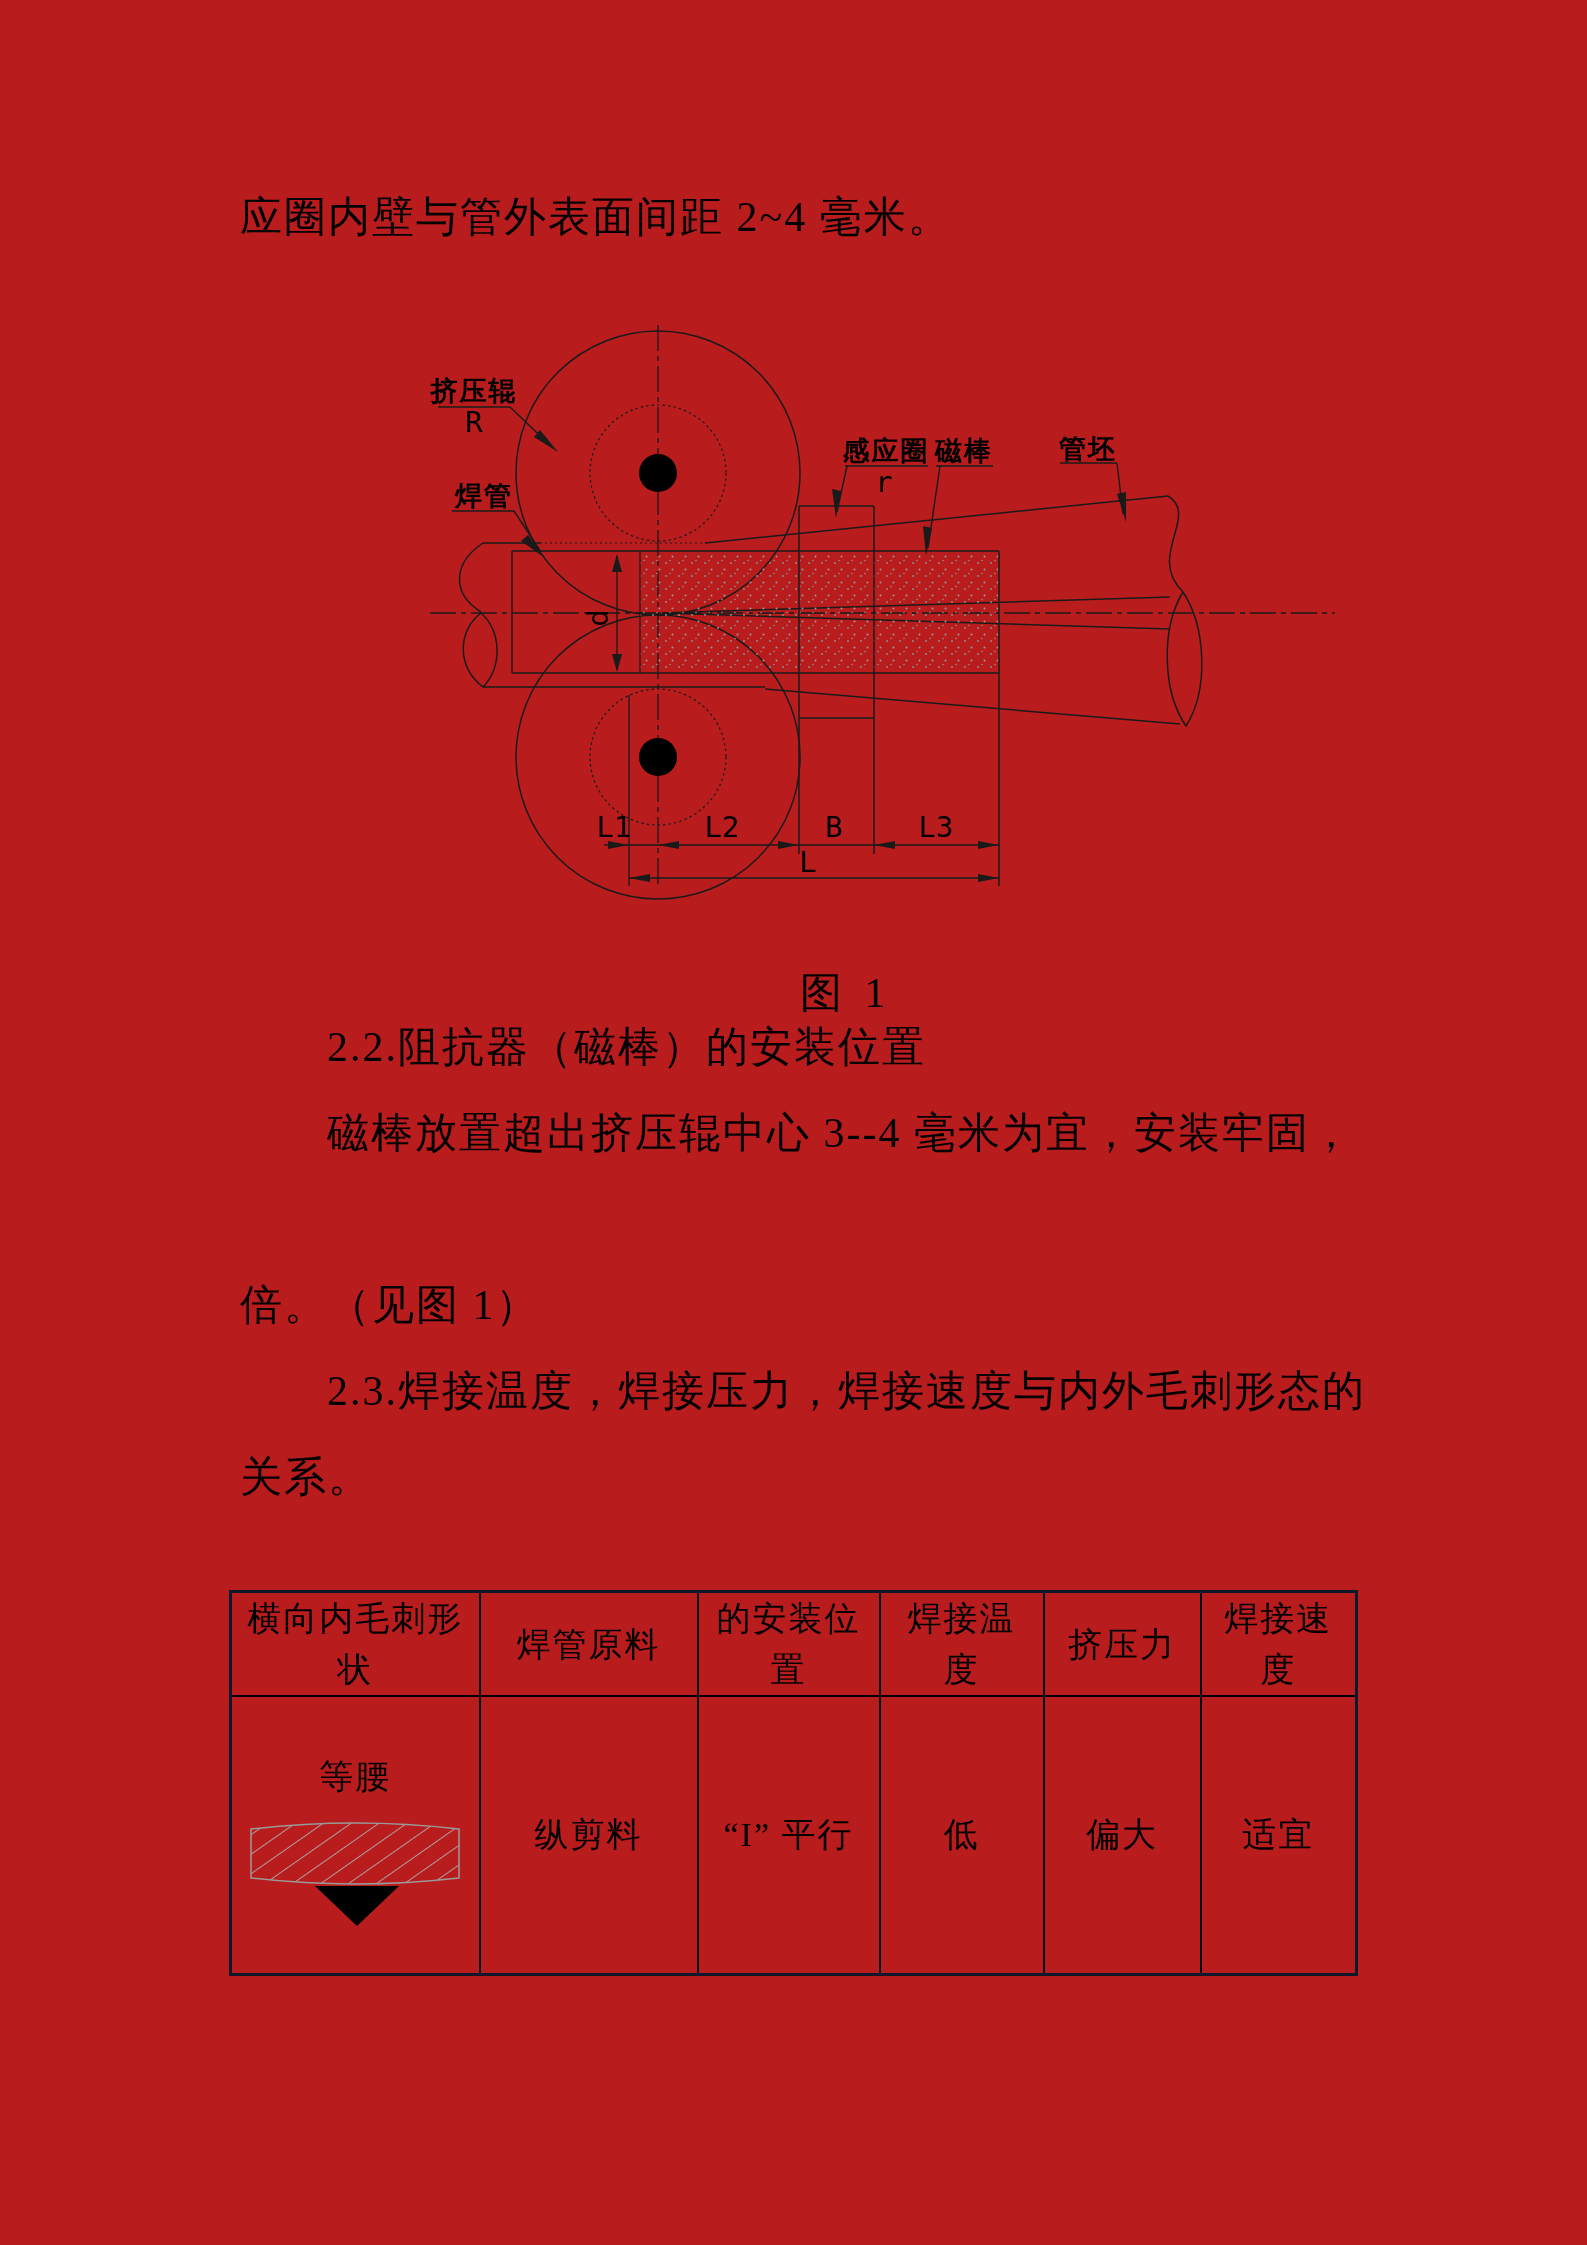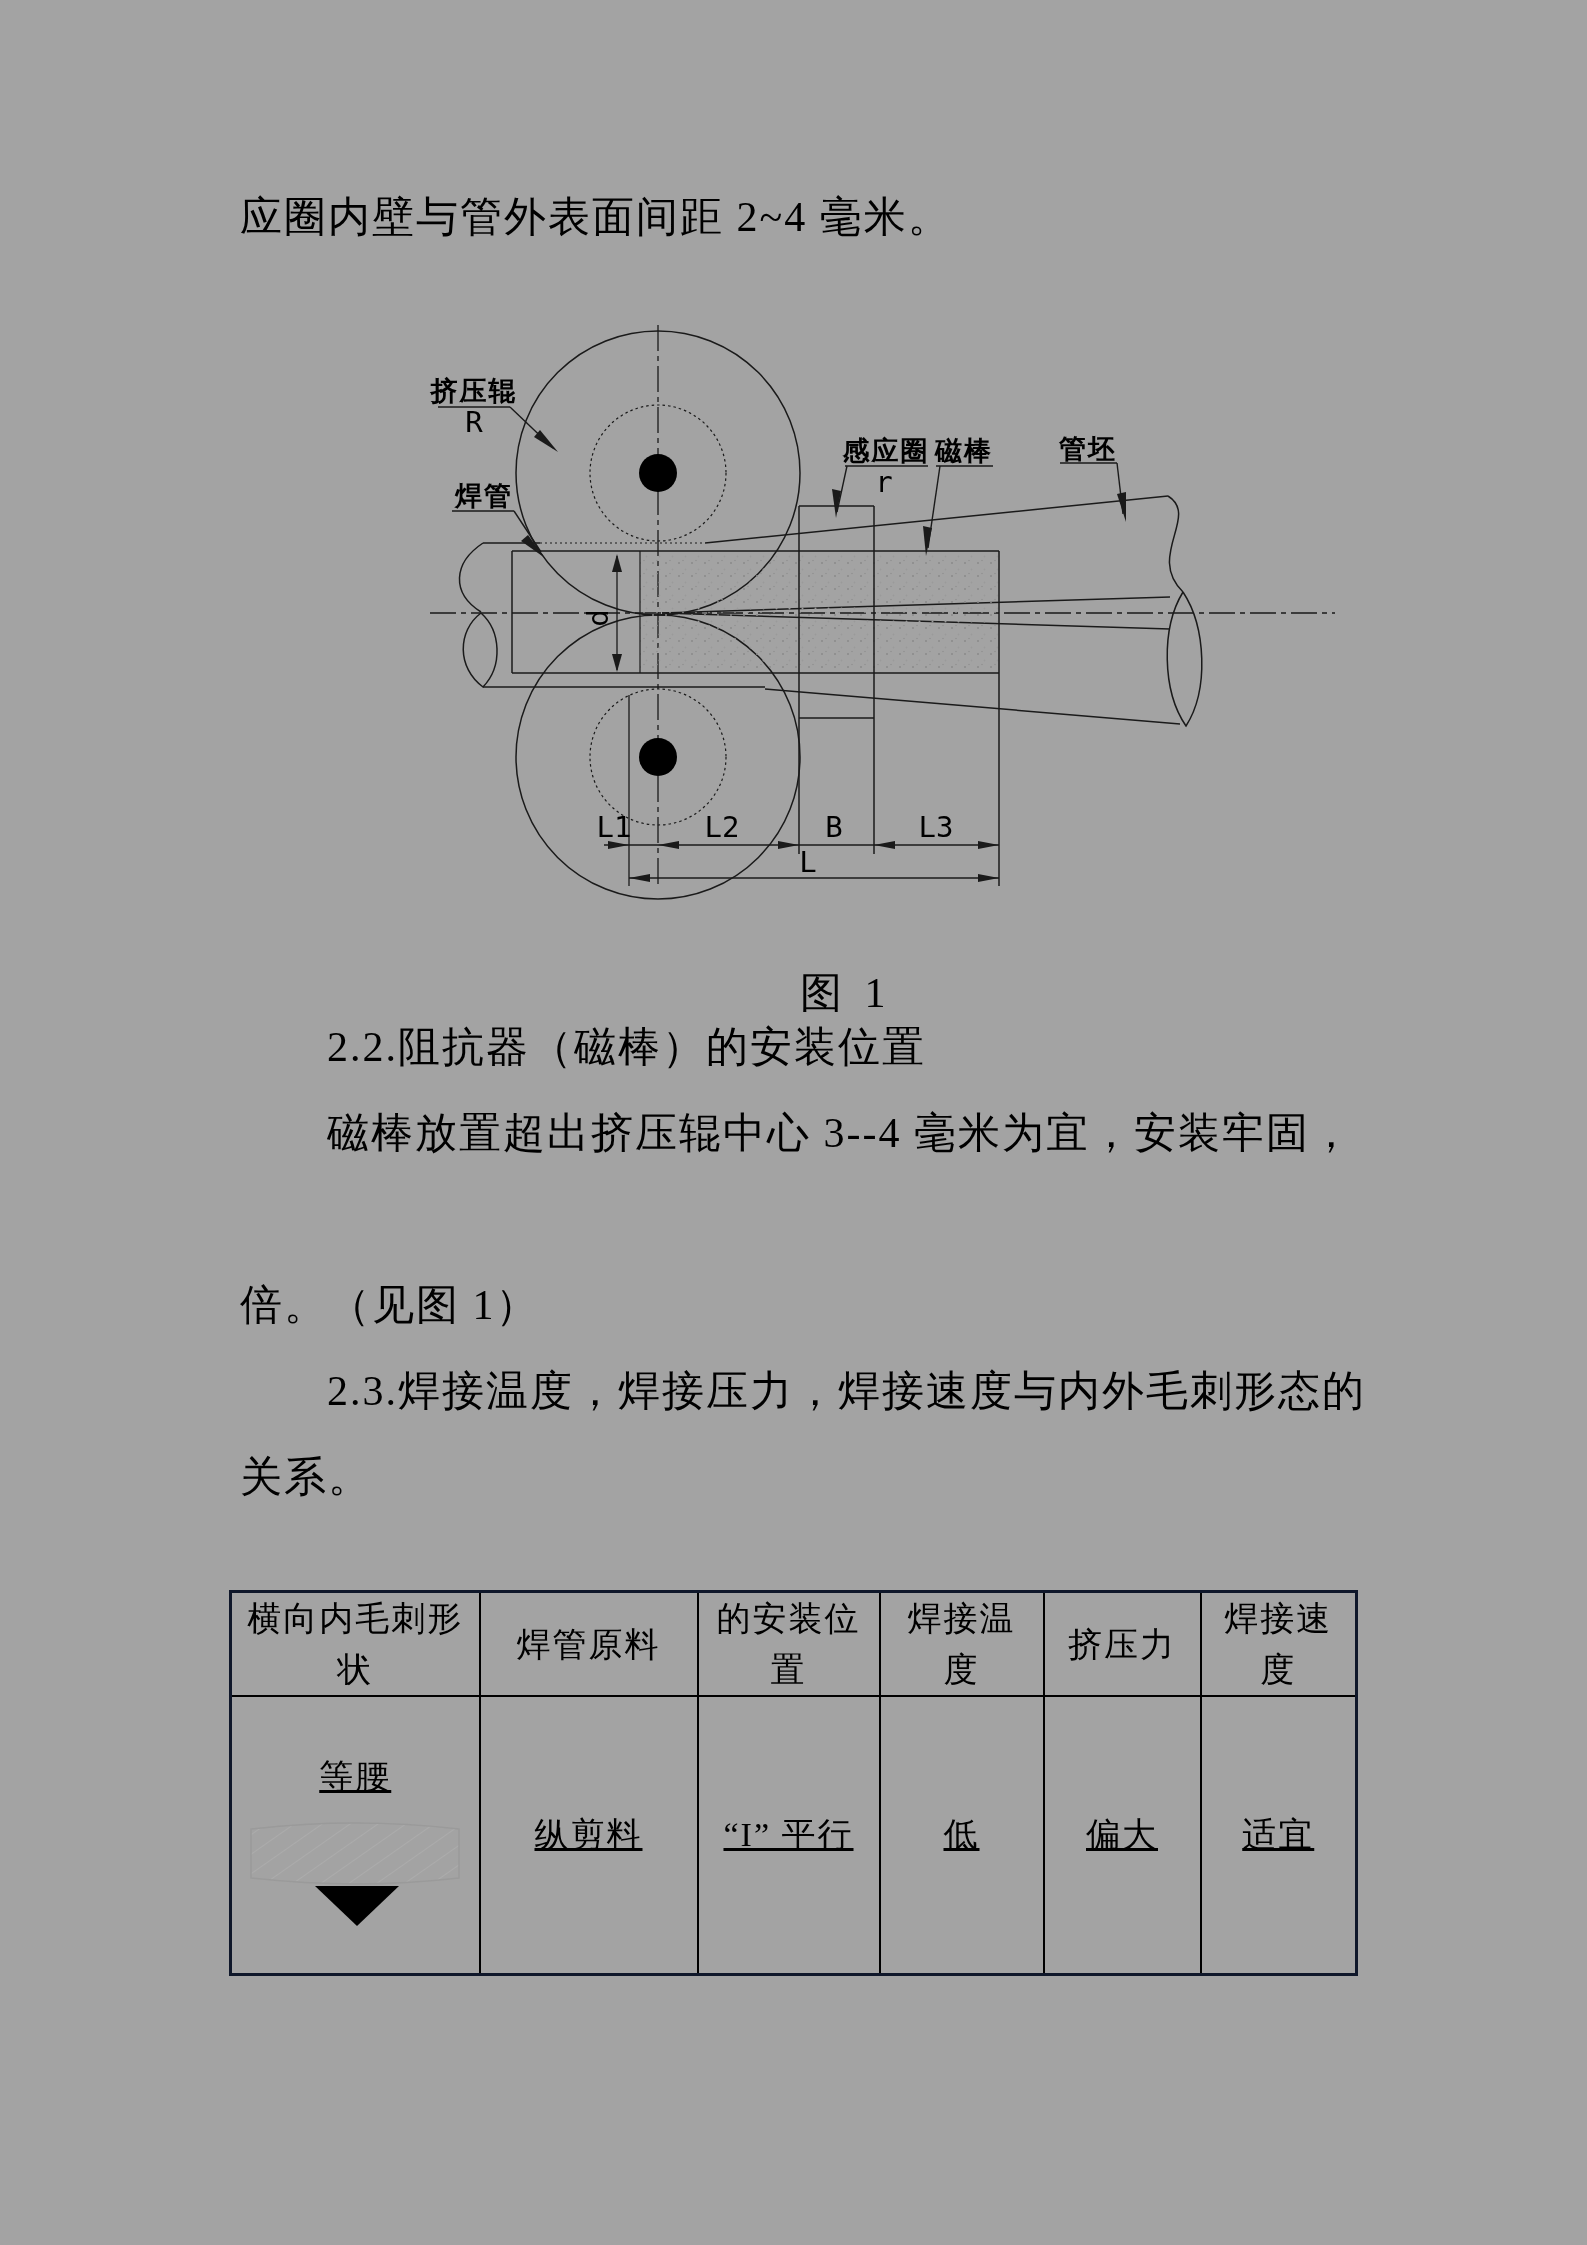--- a/index.html
+++ b/index.html
@@ -1,17 +1,17 @@
 <!DOCTYPE html>
 <html><head>
 <meta charset="utf-8">
 <style>
   html,body{margin:0;padding:0;background:#e8e8e8;}
   .page{
-    position:relative; width:1587px; height:2245px; background:#a3a3a3;
+    position:relative; width:1587px; height:2245px; background:#b91c1c;
     font-family:"Liberation Serif", serif; color:#000; overflow:hidden;
   }
   .tline{position:absolute; font-size:42px; line-height:1.3; letter-spacing:2px; white-space:nowrap;}
   .indent1{left:327px;}
   .margin0{left:240px;}
   .center-line{left:0; width:100%; text-align:center; letter-spacing:2px;}
   .caption{left:800px; letter-spacing:6px;margin-top:28px;}
 
   svg text{font-family:"Liberation Sans", sans-serif;}
   .cjk-label{font-size:27px; font-weight:600; letter-spacing:2px;}
@@ -21,21 +21,21 @@
     position:absolute; left:229px; top:1590px;
     border-collapse:collapse; table-layout:fixed;
     border:3px solid #0f172a;
   }
   table.spec th, table.spec td{
     border:2px solid #000; text-align:center; vertical-align:middle;
     font-size:34px; font-weight:normal; letter-spacing:2px; line-height:1.5;
     padding:0 12px; overflow:hidden;
   }
   table.spec thead tr{height:94px;}
-  table.spec tbody tr{height:278px;text-decoration:underline;}
+  table.spec tbody tr{height:278px;}
   .shape-cell{display:flex; flex-direction:column; align-items:center;}
   .shape-cell .shape-name{margin-top:10px;}
   .shape-cell svg{margin-top:14px; display:block;}
 </style>
 </head>
 <body>
 
 <div class="page">
 
   <div class="tline margin0" style="top:190px">应圈内壁与管外表面间距 2~4 毫米。</div>

